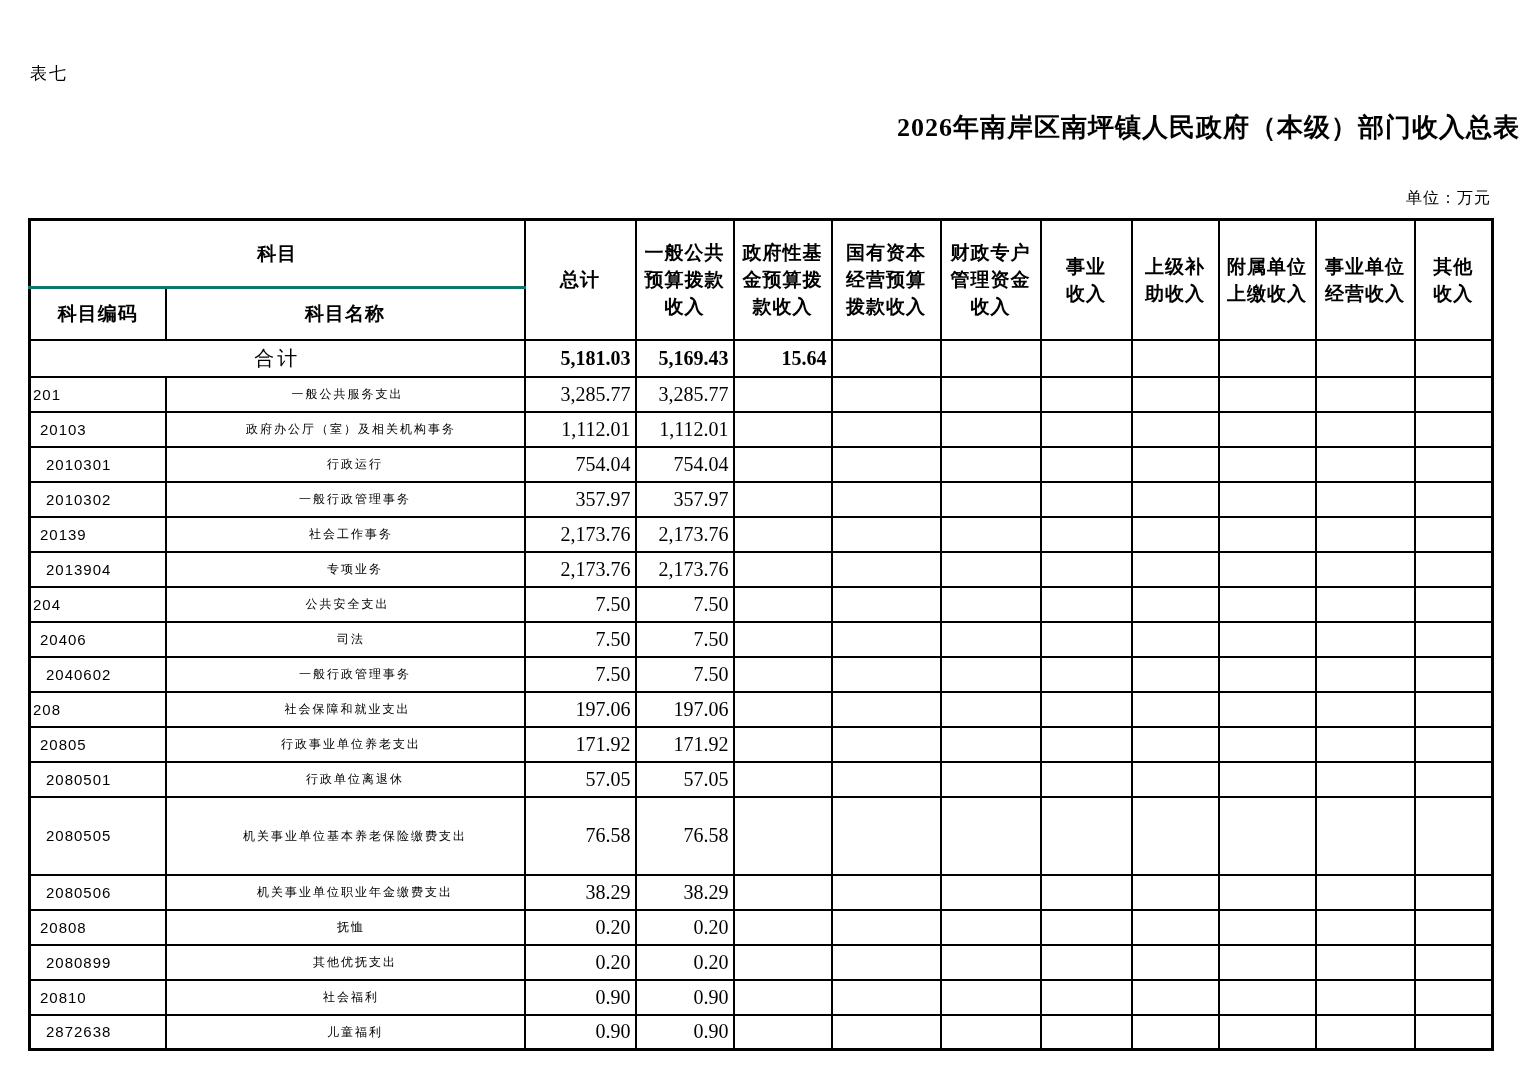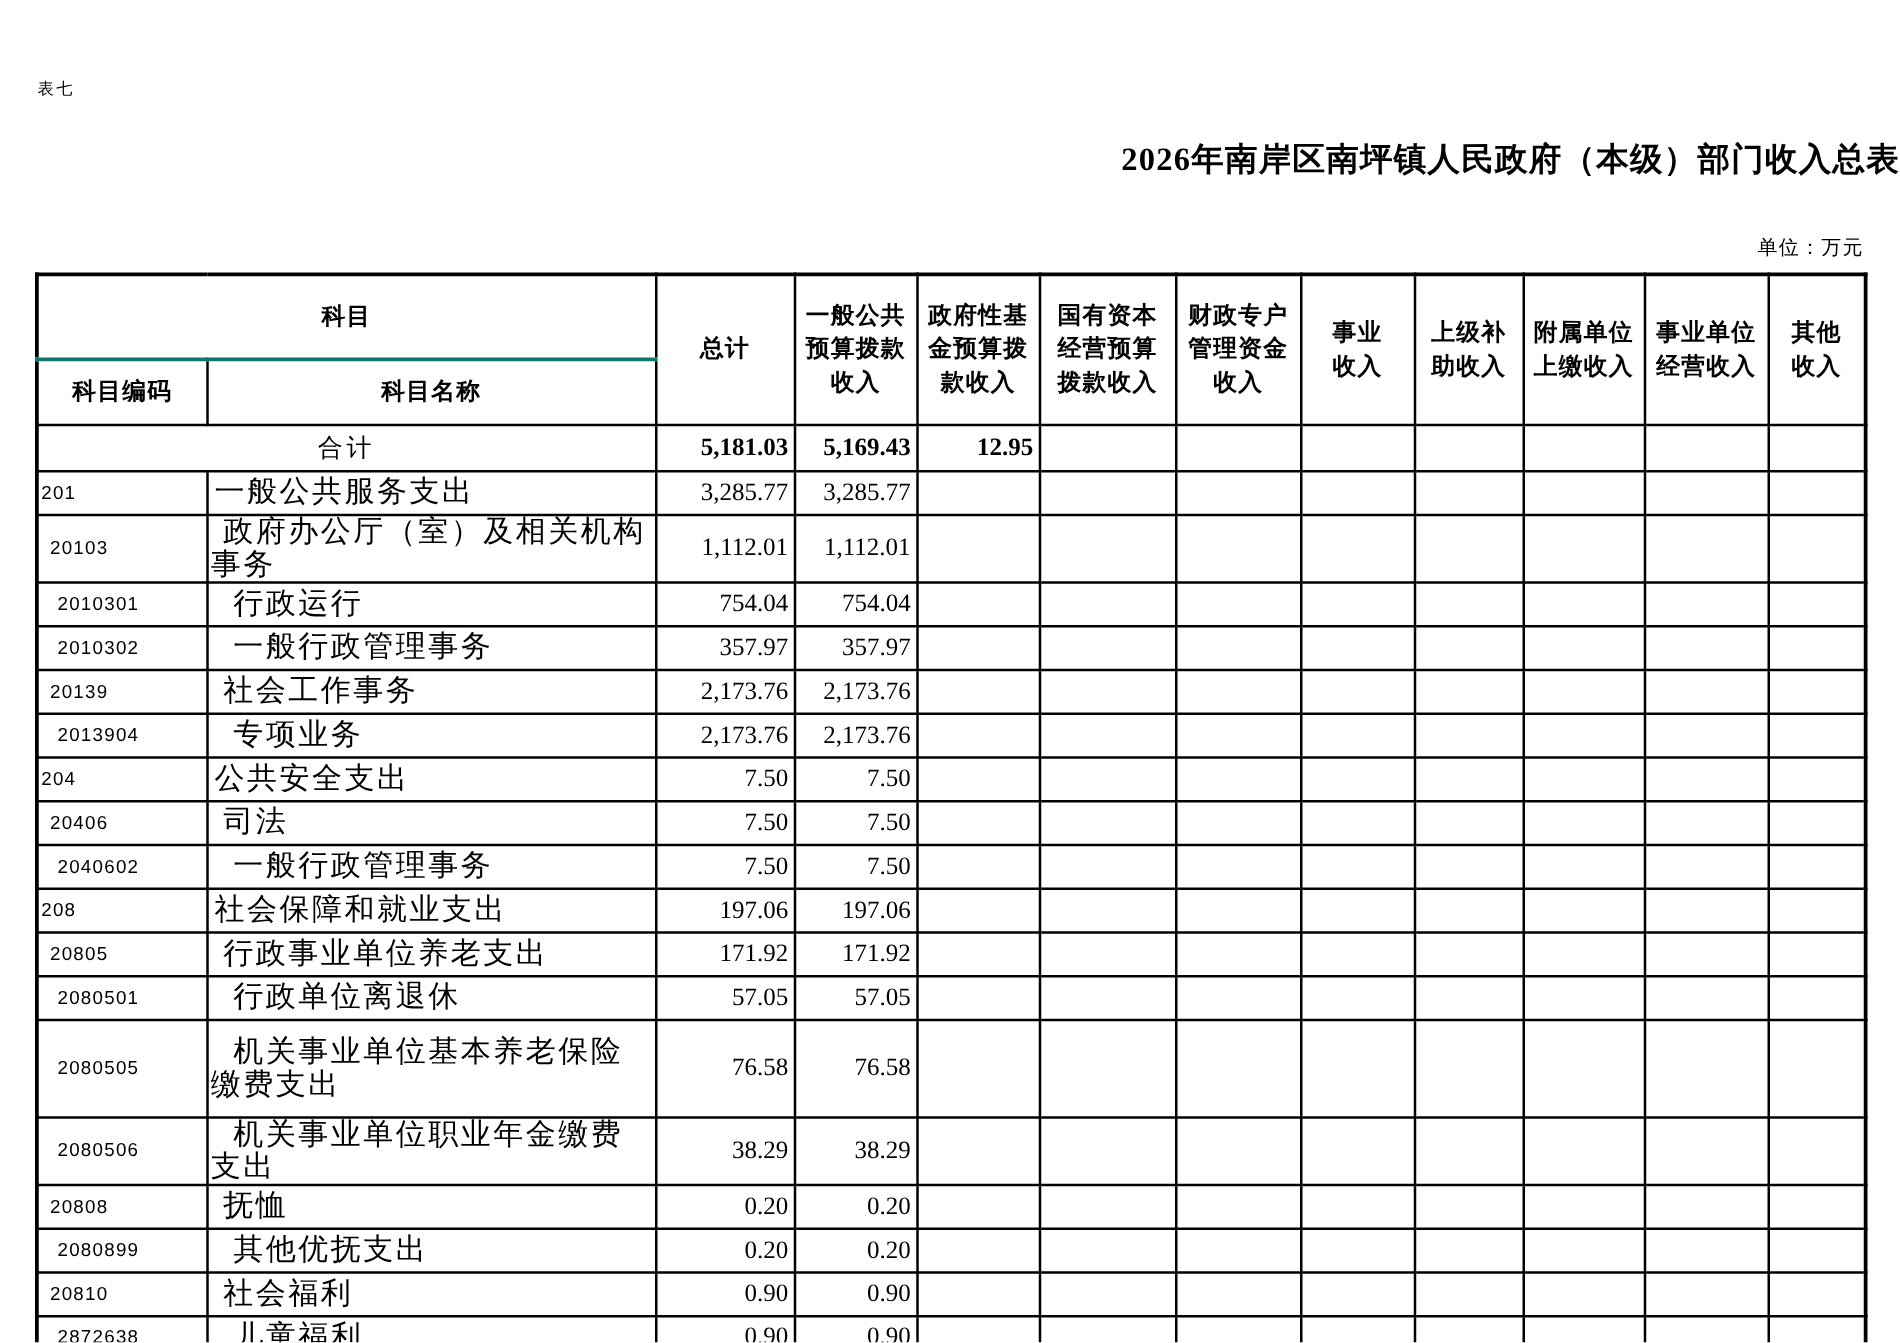--- a/index.html
+++ b/index.html
@@ -8,21 +8,21 @@
     width: 1520px;
     height: 1074px;
     background: #ffffff;
     color: #000;
     font-family: "Liberation Serif", "DejaVu Serif", serif;
     overflow: hidden;
   }
   .sheet-label {
     position: absolute;
     left: 30px; top: 62px;
-    font-size: 13px;
+    font-size: 17px;
     letter-spacing: 2px;
   }
   .page-title {
     position: absolute;
     left: 0; top: 110px;
     width: 100%;
     text-align: right;
     font-size: 26px;
     font-weight: bold;
     letter-spacing: 1px;
@@ -74,23 +74,23 @@
     font-size: 15px;
     letter-spacing: 1px;
     text-align: left;
     vertical-align: middle;
     padding-left: 2px;
   }
   td.code.lvl1 { text-indent: 0px; }
   td.code.lvl2 { text-indent: 7px; }
   td.code.lvl3 { text-indent: 13px; }
   td.name {
-    font-size: 24px;
+    font-size: 12px;
     letter-spacing: 2px;
-    text-align: left;
+    text-align: center;
     vertical-align: middle;
     padding-left: 2px;
     line-height: 26px;
   }
   td.name.lvl1 { text-indent: 3px; }
   td.name.lvl2 { text-indent: 10px; }
   td.name.lvl3 { text-indent: 18px; }
   td.num {
     font-size: 20px;
     text-align: right;
@@ -155,21 +155,21 @@
       <tr class="hdr2">
         <th>科目编码</th>
         <th>科目名称</th>
       </tr>
     </thead>
     <tbody>
       <tr class="total-row">
         <td colspan="2" class="total-label">合计</td>
         <td class="num bold">5,181.03</td>
         <td class="num bold">5,169.43</td>
-        <td class="num bold">12.95</td>
+        <td class="num bold">15.64</td>
         <td class="num bold"></td>
         <td class="num bold"></td>
         <td class="num bold"></td>
         <td class="num bold"></td>
         <td class="num bold"></td>
         <td class="num bold"></td>
         <td class="num bold"></td>
       </tr>
     <tr class="data-row">
           <td class="code lvl1">201</td>

